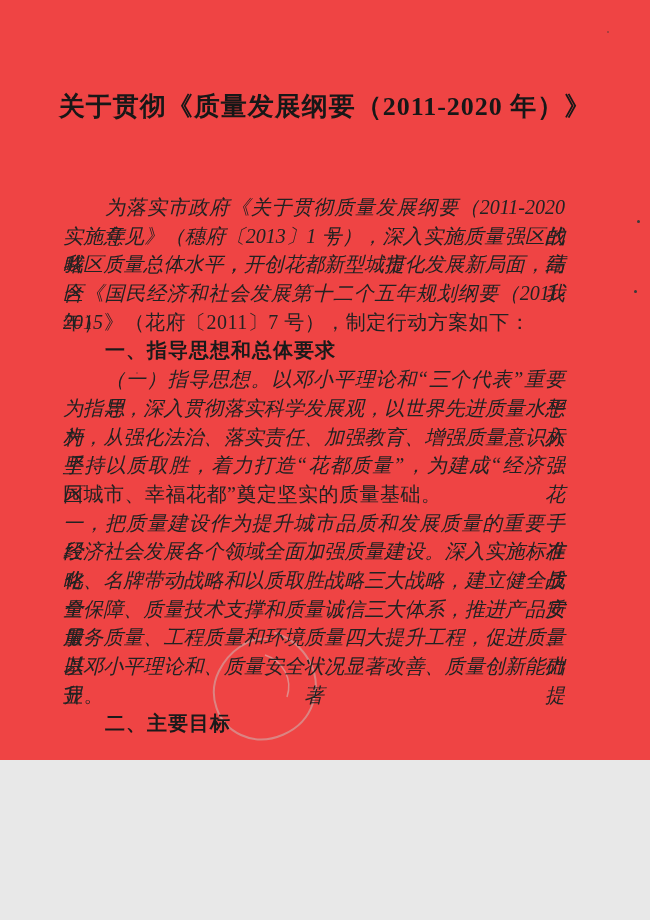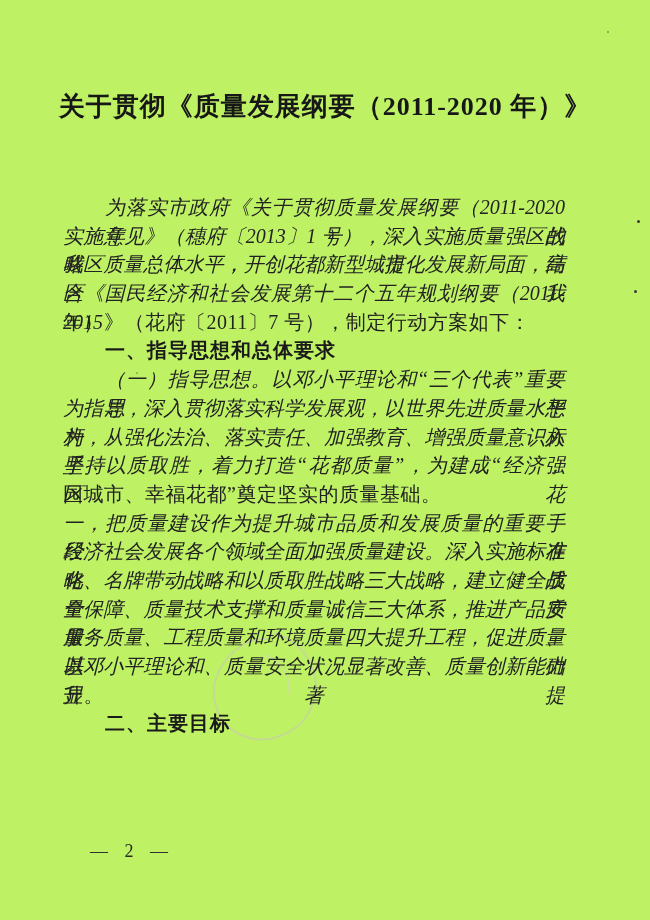--- a/index.html
+++ b/index.html
@@ -1,21 +1,21 @@
 <!DOCTYPE html>
 <html><head>
 <meta charset="utf-8">
 <style>
   html, body { margin: 0; padding: 0; background: #e8e8e8; }
   .page {
     position: relative;
     width: 650px;
-    height: 920px;
+    height: 760px;
     margin: 0 auto;
-    background: #bef264;
+    background: #ef4444;
     color: #1c1c1c;
     font-family: "Liberation Serif", "DejaVu Serif", serif;
     overflow: hidden;
   }
   .doc-title {
     position: absolute;
     left: 40px;
     top: 84px;
     width: 570px;
     text-align: center;

